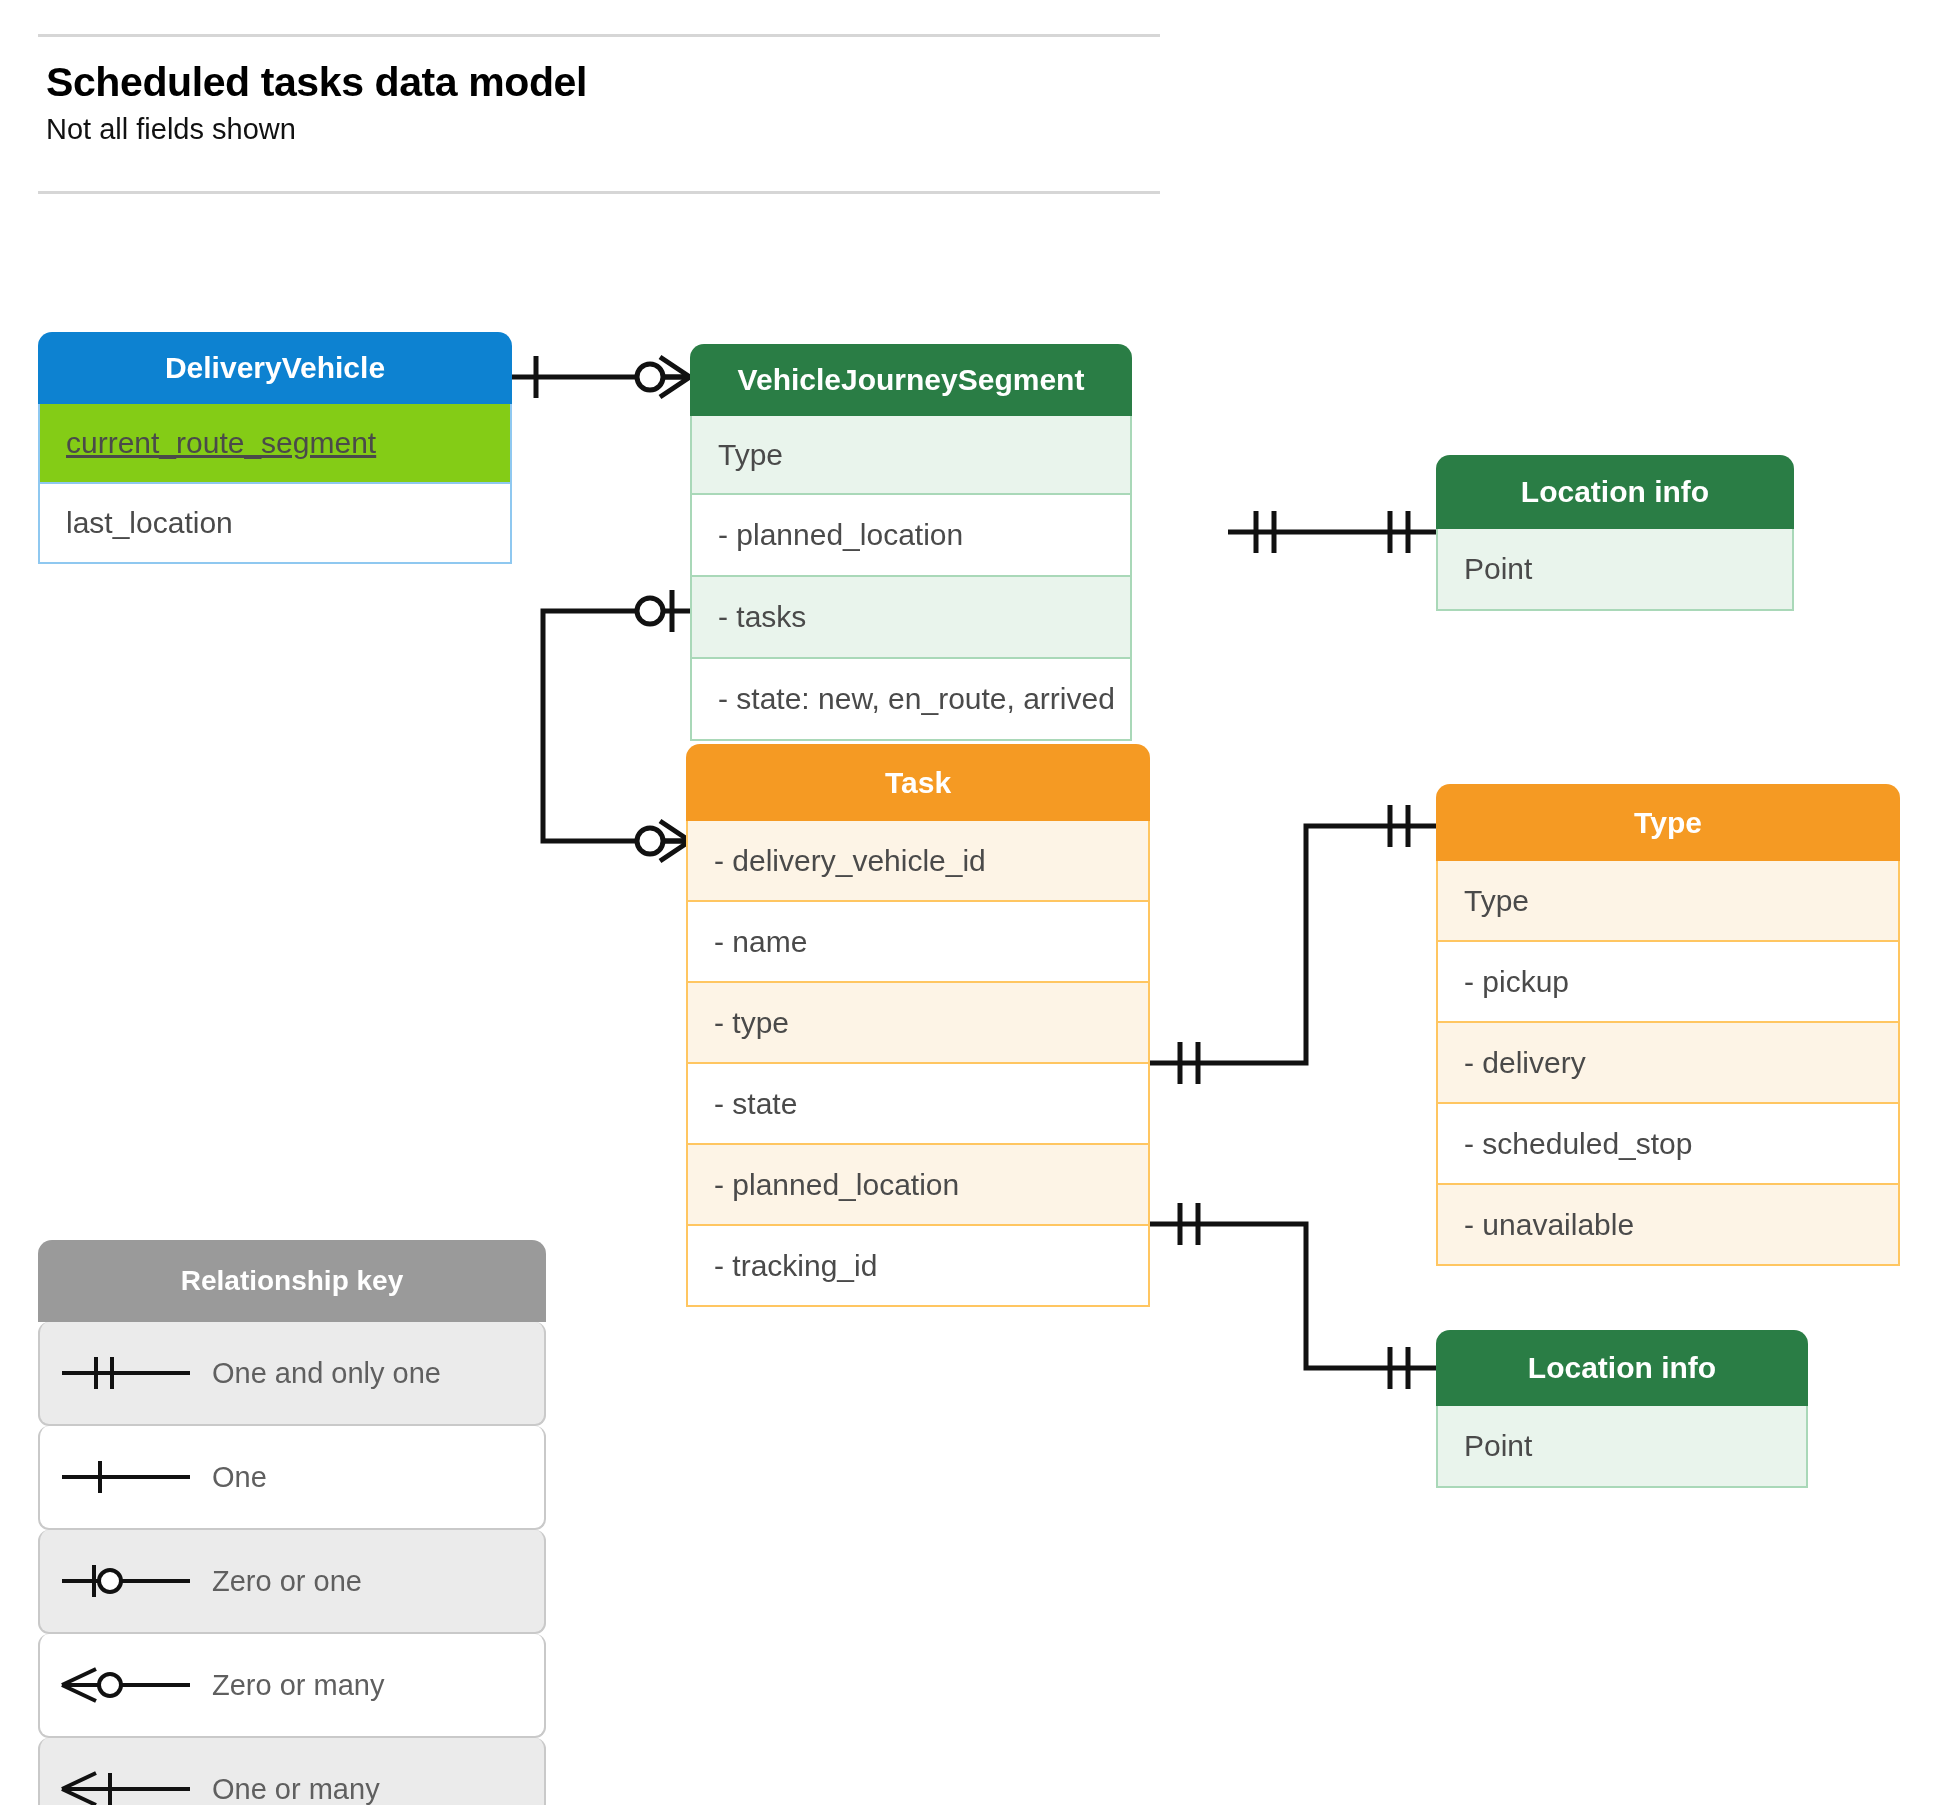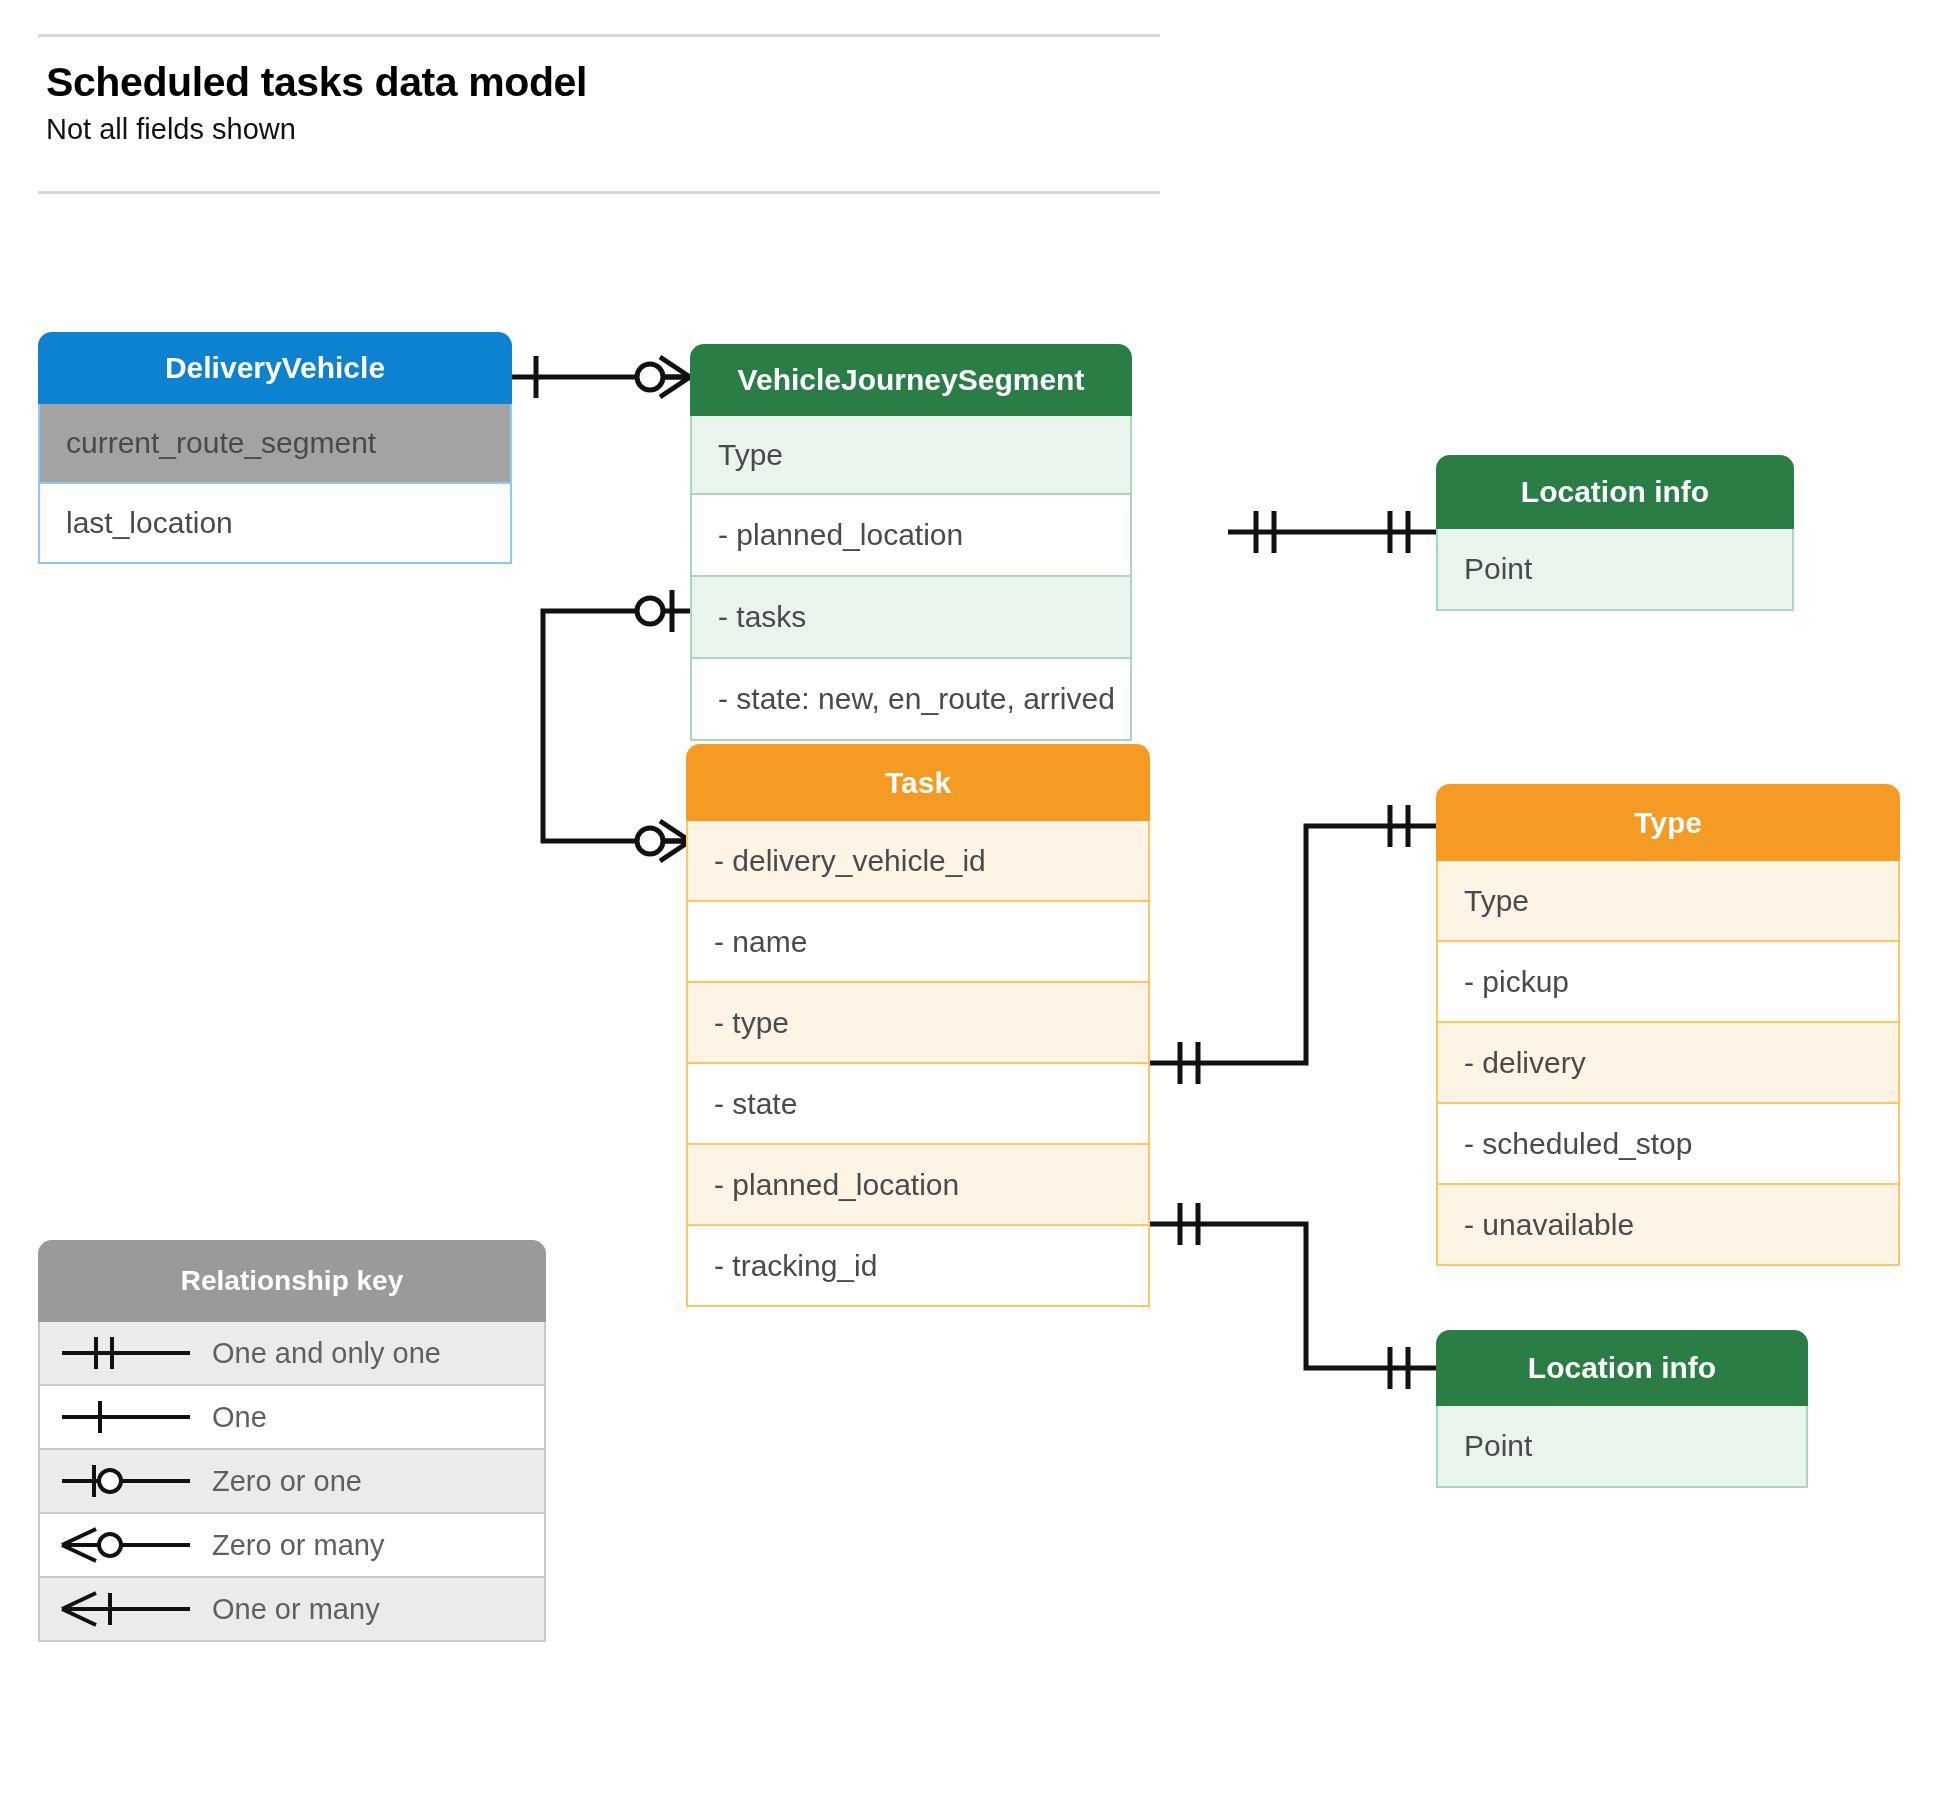--- a/index.html
+++ b/index.html
@@ -20,21 +20,21 @@
   .ent-head{box-sizing:border-box;width:100%;text-align:center;color:#fff;
             font-weight:700;display:flex;align-items:center;justify-content:center;
             border-radius:14px 14px 0 0;}
   .ent-row{box-sizing:border-box;width:100%;display:flex;align-items:center;
            color:#4a4a4a;font-weight:400;}
   .ent-row span{display:block;}
 
   
   .e-blue .ent-head{background:#0d82d1;font-size:30px;}
   .e-blue .ent-row{border:2px solid #8fc8f0;border-top:none;font-size:30px;}
-  .e-blue .ent-row.alt{background:#a3a3a3;}
+  .e-blue .ent-row.alt{background:#84cc16;text-decoration:underline;}
   .e-blue .ent-row.plain{background:#ffffff;}
 
   
   .e-green .ent-head{background:#2a7d45;font-size:30px;}
   .e-green .ent-row{border:2px solid #a9d8b8;border-top:none;font-size:30px;}
   .e-green .ent-row.alt{background:#e9f4ec;}
   .e-green .ent-row.plain{background:#ffffff;}
 
   
   .e-orange .ent-head{background:#f59a23;font-size:30px;}
@@ -46,21 +46,21 @@
   .e-grey .ent-head{background:#9a9a9a;font-size:28px;}
   .e-grey .ent-row{border:2px solid #c9c9c9;border-top:none;font-size:28px;}
   .e-grey .ent-row.alt{background:#ebebeb;}
   .e-grey .ent-row.plain{background:#ffffff;}
 
   .pad-l{padding-left:26px;}
 
   
   #legend-box{left:38px;top:1240px;width:508px;}
   #legend-box .ent-head{height:82px;}
-  #legend-box .ent-row{height:64px;padding-left:0;}
+  #legend-box .ent-row{height:104px;padding-left:0;border-radius:11px;}
   .lg-sym{width:172px;flex:0 0 172px;display:flex;align-items:center;justify-content:center;}
   .lg-label{color:#5f5f5f;font-size:29px;}
 
   
   #wires{position:absolute;left:0;top:0;width:1940px;height:1805px;pointer-events:none;}
 </style>
 </head>
 <body>
 
 <div id="header-block">

